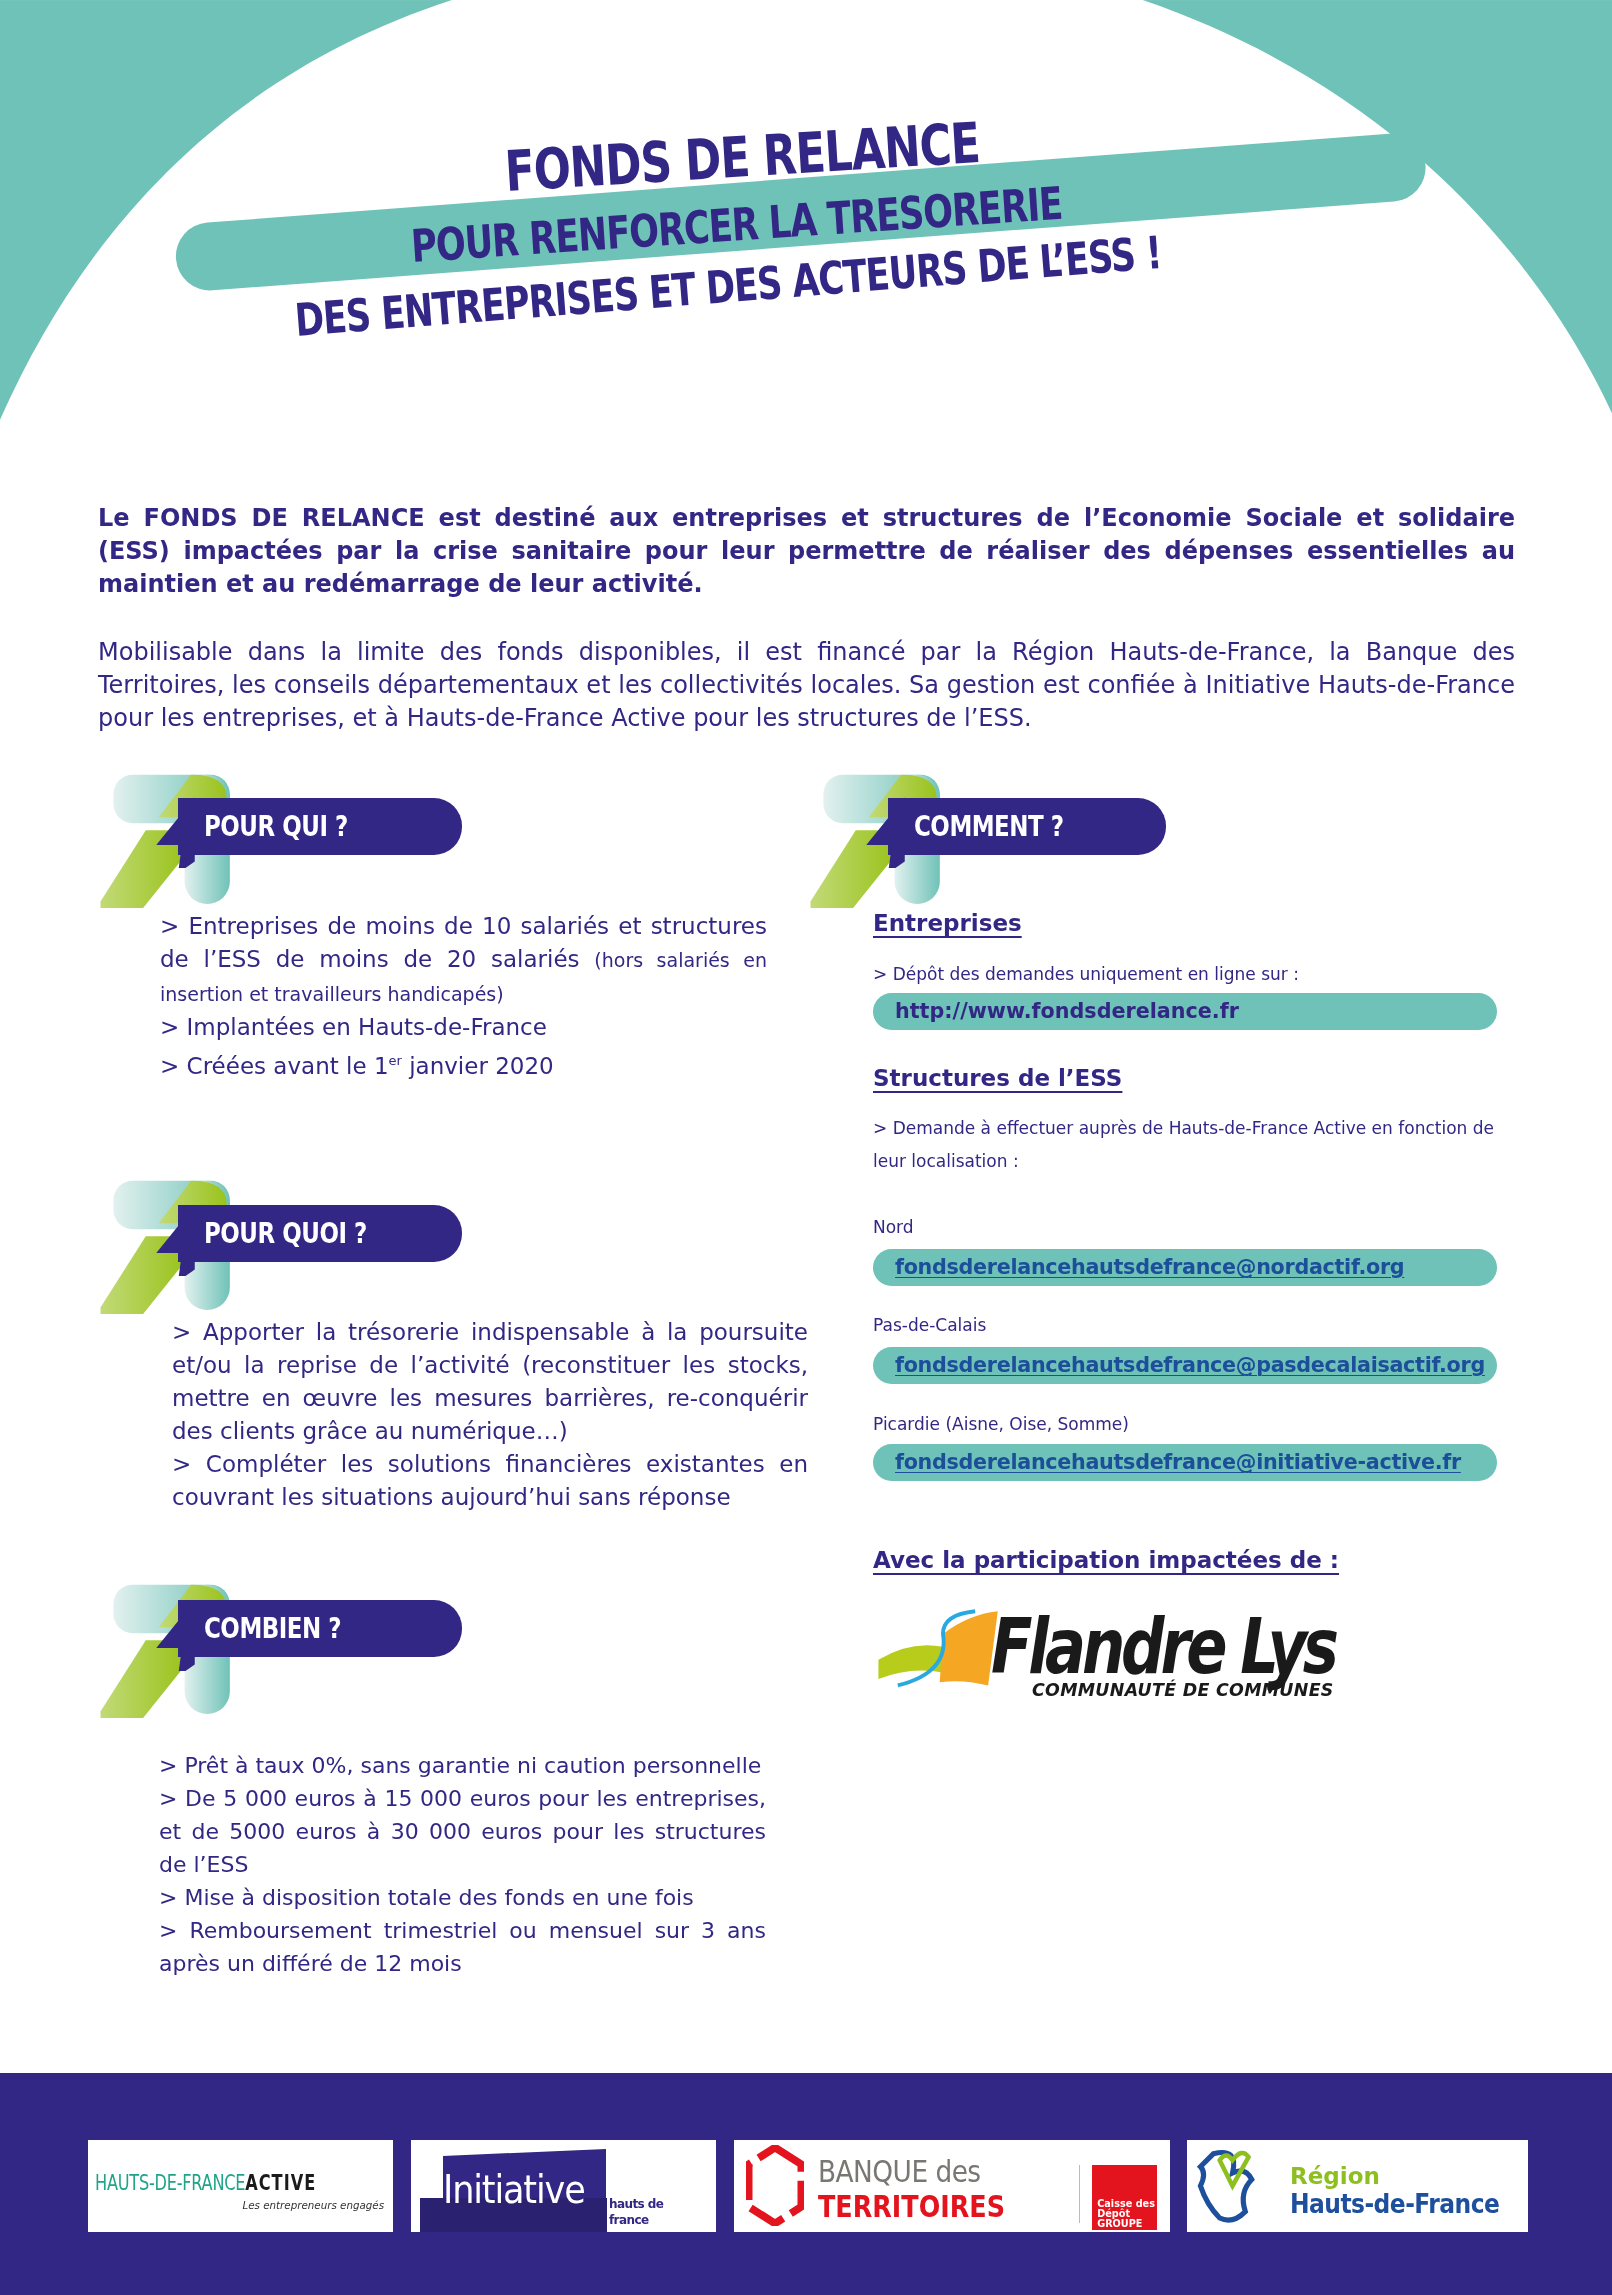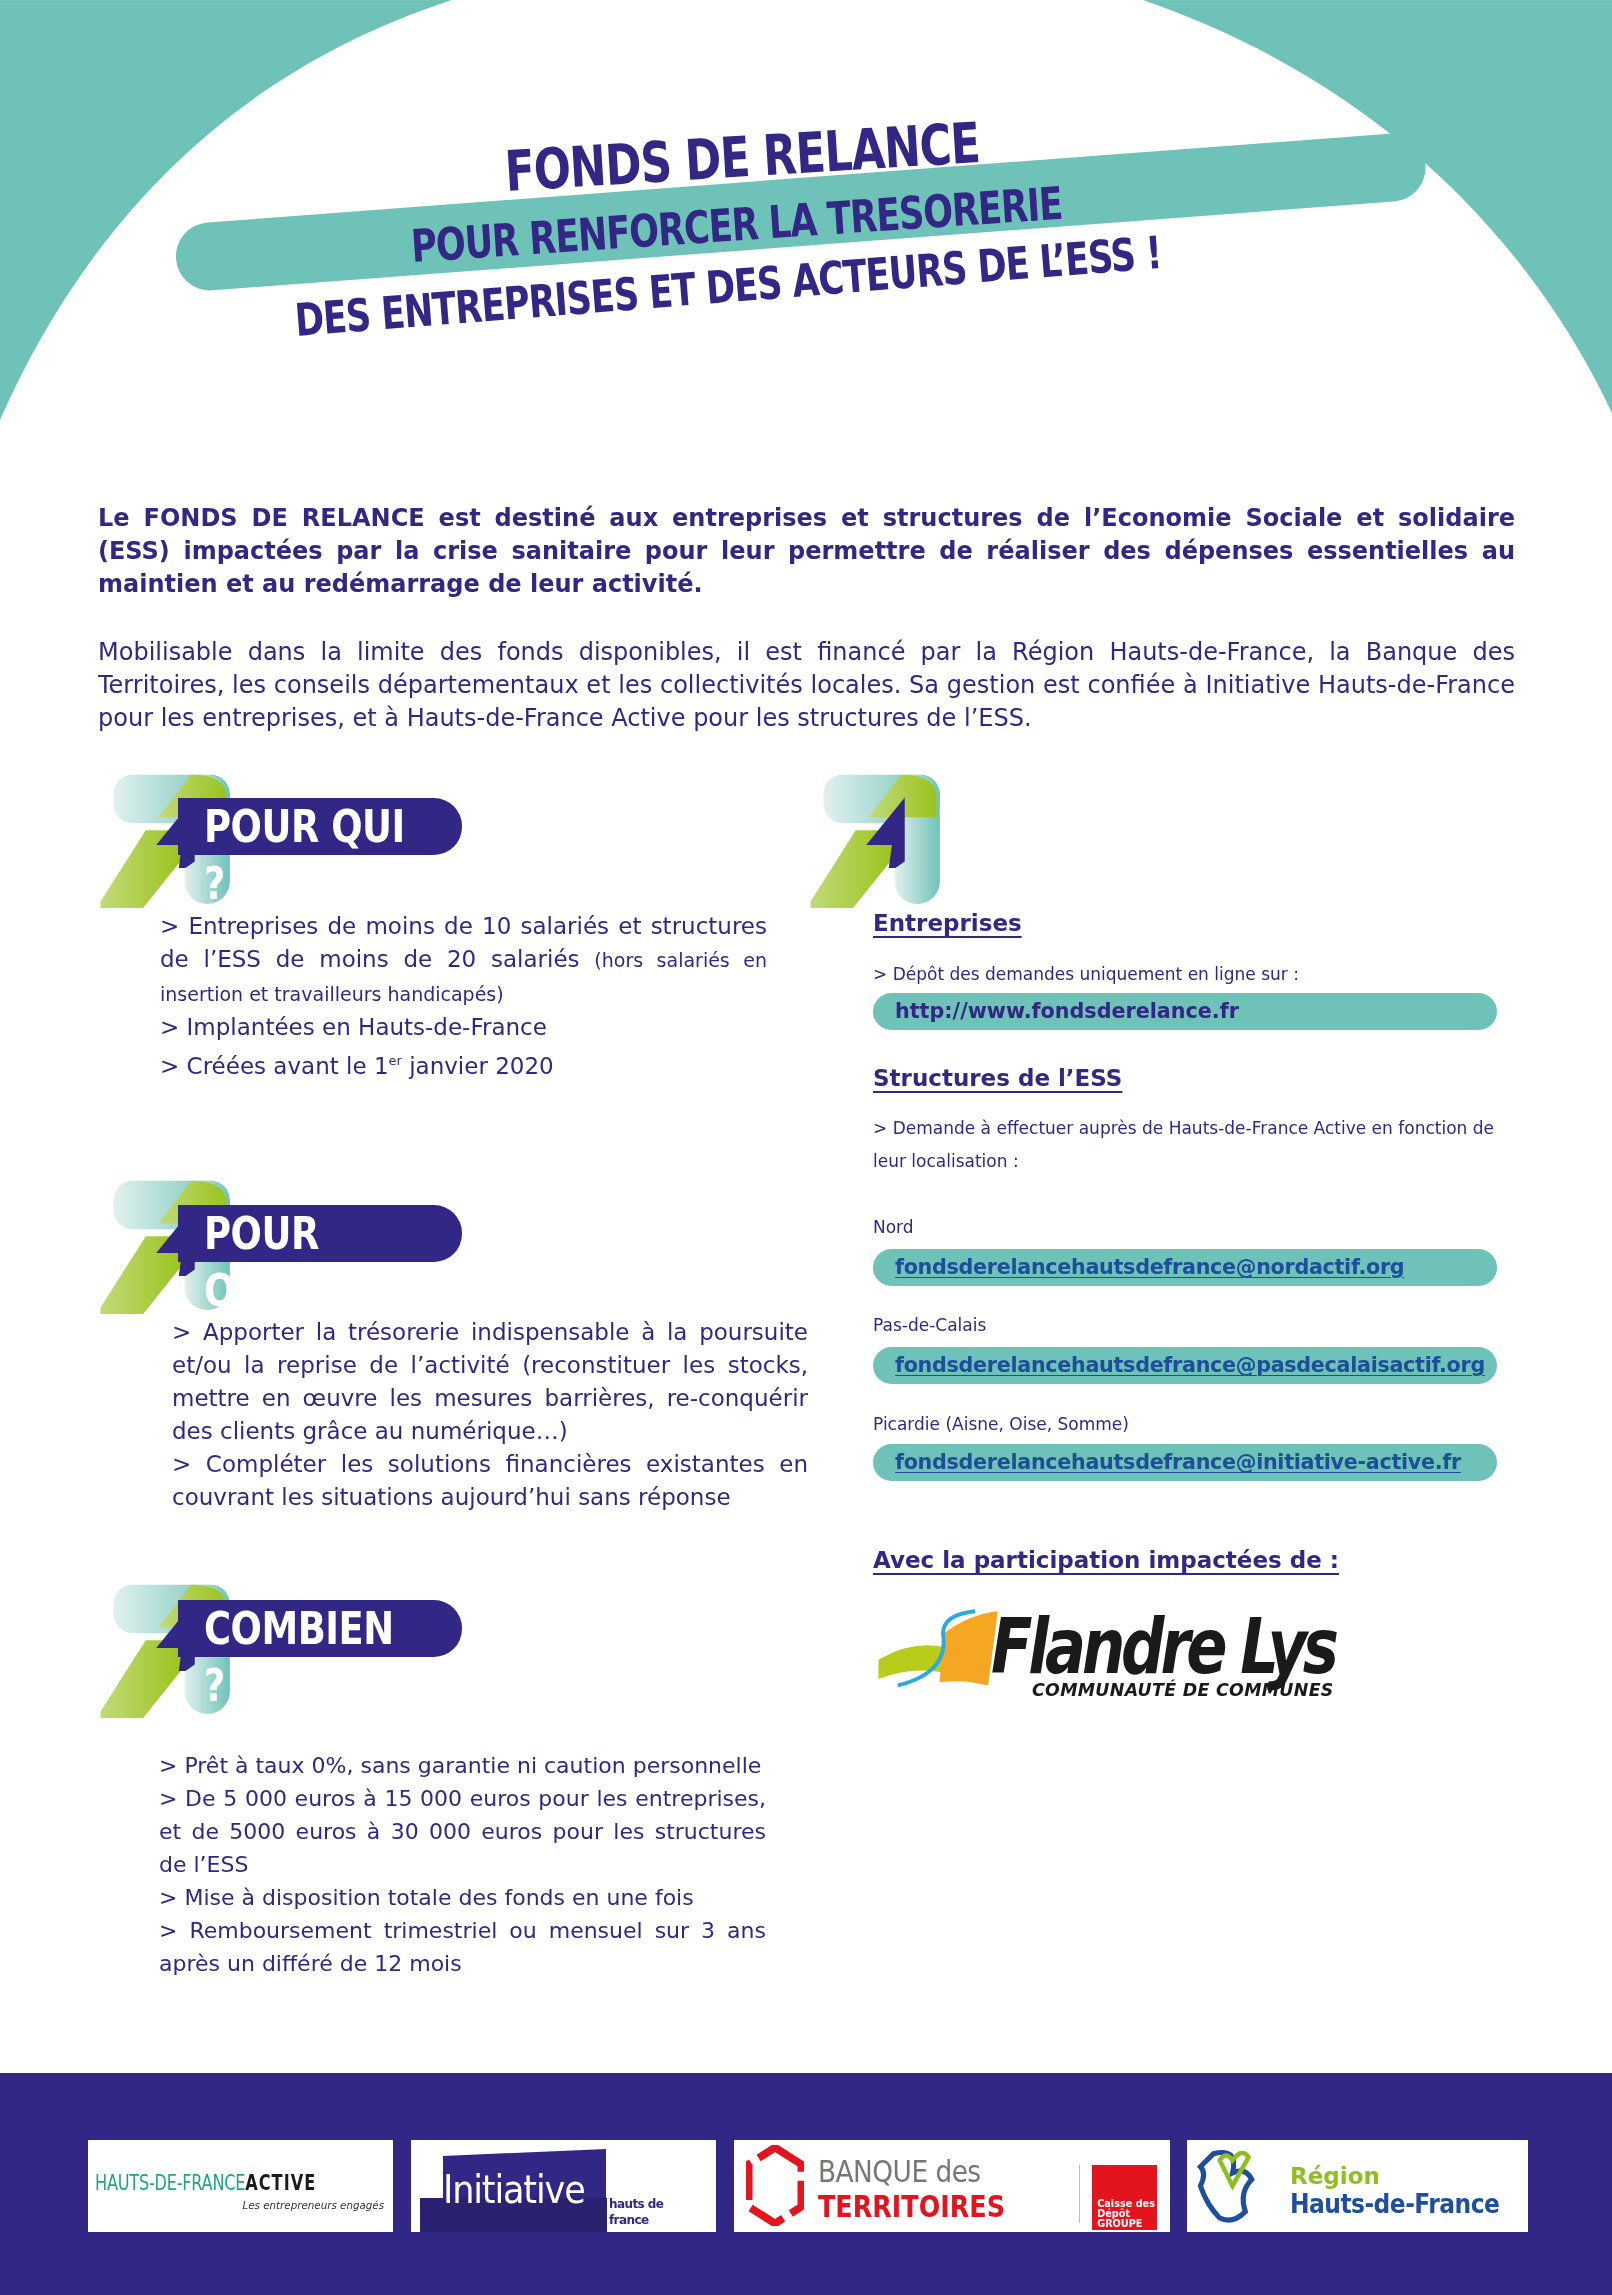--- a/index.html
+++ b/index.html
@@ -22,21 +22,21 @@
   .t3 { left: 297px; top: 294px; font-size: 45px; transform: rotate(-4.5deg) scaleX(0.78); }
 
   
   .intro { left: 98px; width: 1417px; font-size: 24px; line-height: 33px; text-align: justify; }
   .intro-bold { top: 502px; font-weight: bold; }
   .intro-reg { top: 636px; }
 
   
   .sec-icon { position: absolute; width: 207px; height: 136px; }
   .sec-pill { position: absolute; height: 57px; background: #322784; border-radius: 0 28px 28px 0;
-              color: #fff; font-weight: bold; font-size: 45px; line-height: 57px; padding-left: 26px;
+              color: #fff; font-weight: bold; font-size: 28px; line-height: 57px; padding-left: 26px;
               letter-spacing: -0.6px; }
   .sec-pill span { display: inline-block; transform: scaleX(0.82); transform-origin: left center; }
 
   .list { position: absolute; font-size: 23px; line-height: 33px; color: #322784; }
   .list .item { display: block; }
   .small { font-size: 19px; }
   .just { text-align: justify; }
 
   .sub-h { position: absolute; font-weight: bold; font-size: 23px; text-decoration: underline;
            text-decoration-thickness: 1.9px; text-underline-offset: 4.5px; color: #322784; }
@@ -172,20 +172,21 @@
   <span class="item">&gt; Remboursement trimestriel ou mensuel sur 3 ans après un différé de 12 mois</span>
 </div>
 
 <div class="abs" style="left:804px;top:772px;width:375px;height:136px;">
   <svg class="sec-icon" viewBox="0 0 320 210" style="left:0;top:0">
     <rect x="30" y="4" width="180" height="75" rx="30" fill="url(#gT)"></rect>
     <rect x="140" y="4" width="70" height="200" rx="35" fill="url(#gT2)"></rect>
     <path d="M 150 4 Q 205 4 205 40 L 205 70 L 100 70 Z" fill="url(#gG)"></path>
     <path d="M 80 90 L 140 90 L 140 130 L 60 230 Q 20 230 10 210 L 10 200 Z" fill="url(#gG)"></path>
   </svg>
+  <div class="sec-pill" style="left:84px;top:26px;width:278px;"><span>COMMENT ?</span></div>
   <svg class="abs" style="left:62px;top:19.4px" width="39" height="77" viewBox="0 0 60 120">
     <path d="M 60 10 L 60 110 L 34 128 L 40 84 L 0 84 Z" fill="#322784"></path>
   </svg>
 </div>
 
 <div class="sub-h" style="left:873px;top:910px;">Entreprises</div>
 <div class="plain" style="left:873px;top:958px;">&gt; Dépôt des demandes uniquement en ligne sur :</div>
 <div class="link-pill" style="left:873px;top:993px;width:624px;">http://www.fondsderelance.fr</div>
 
 <div class="sub-h" style="left:873px;top:1065px;">Structures de l’ESS</div>

